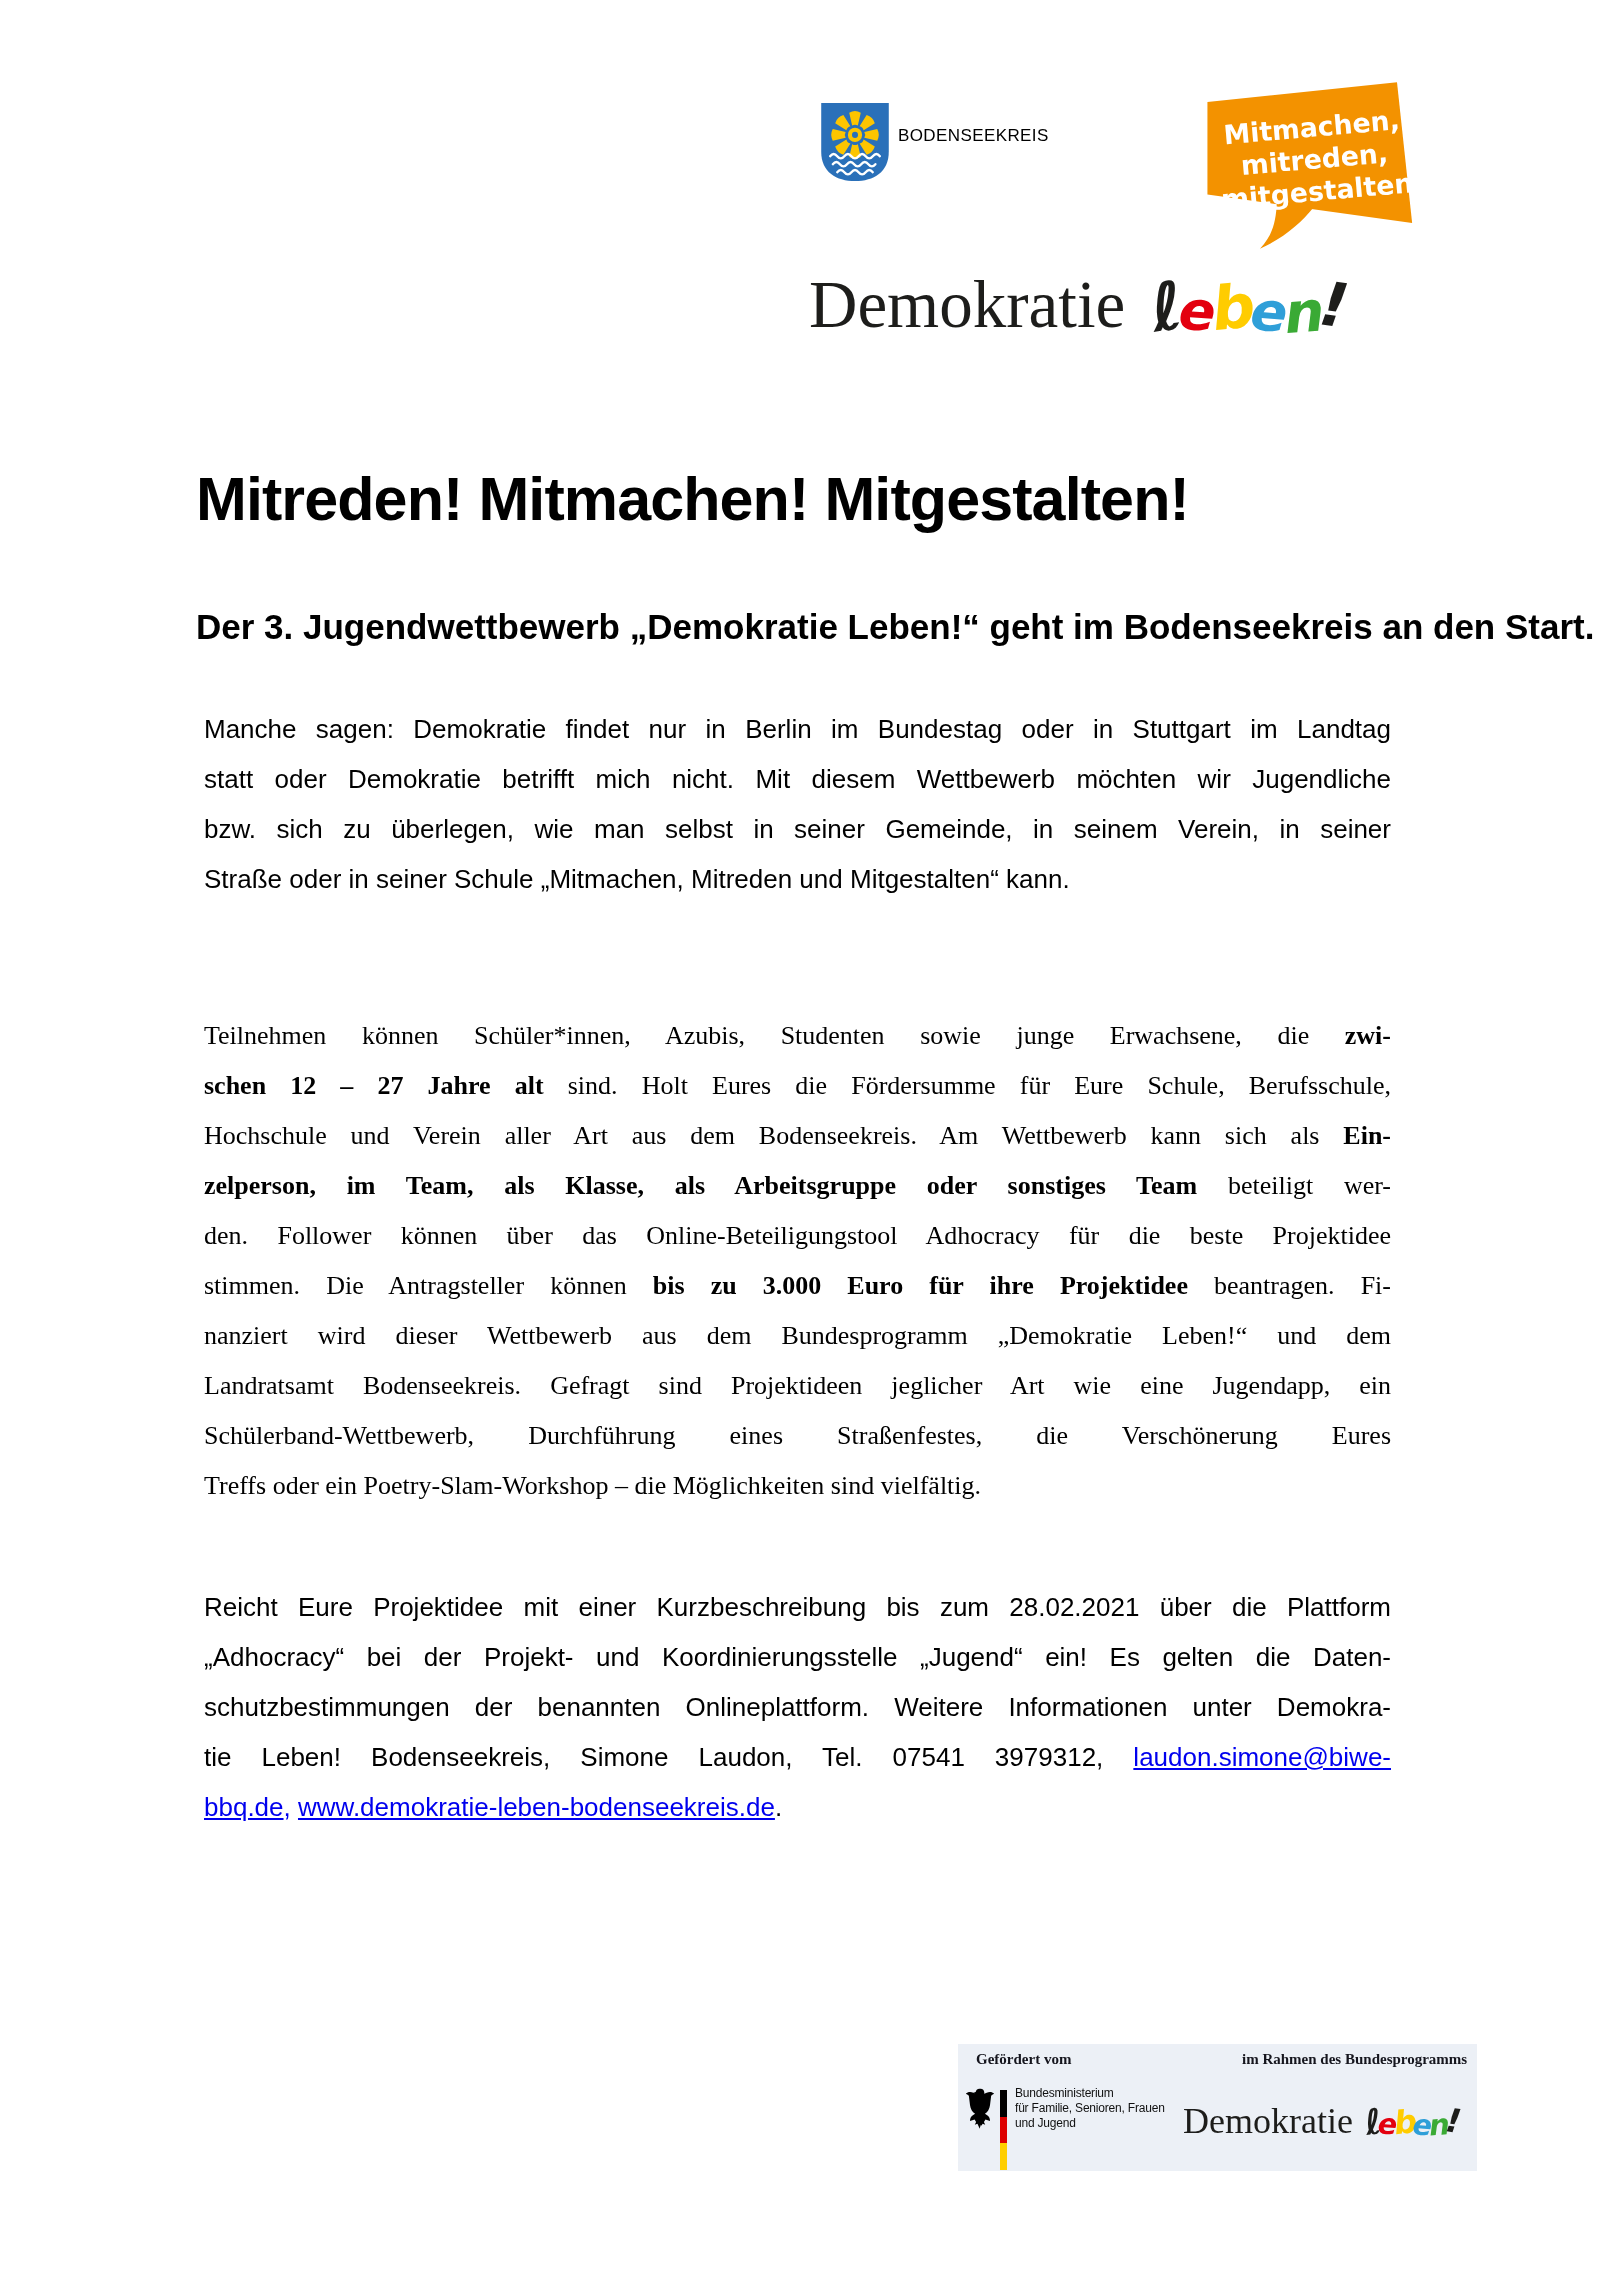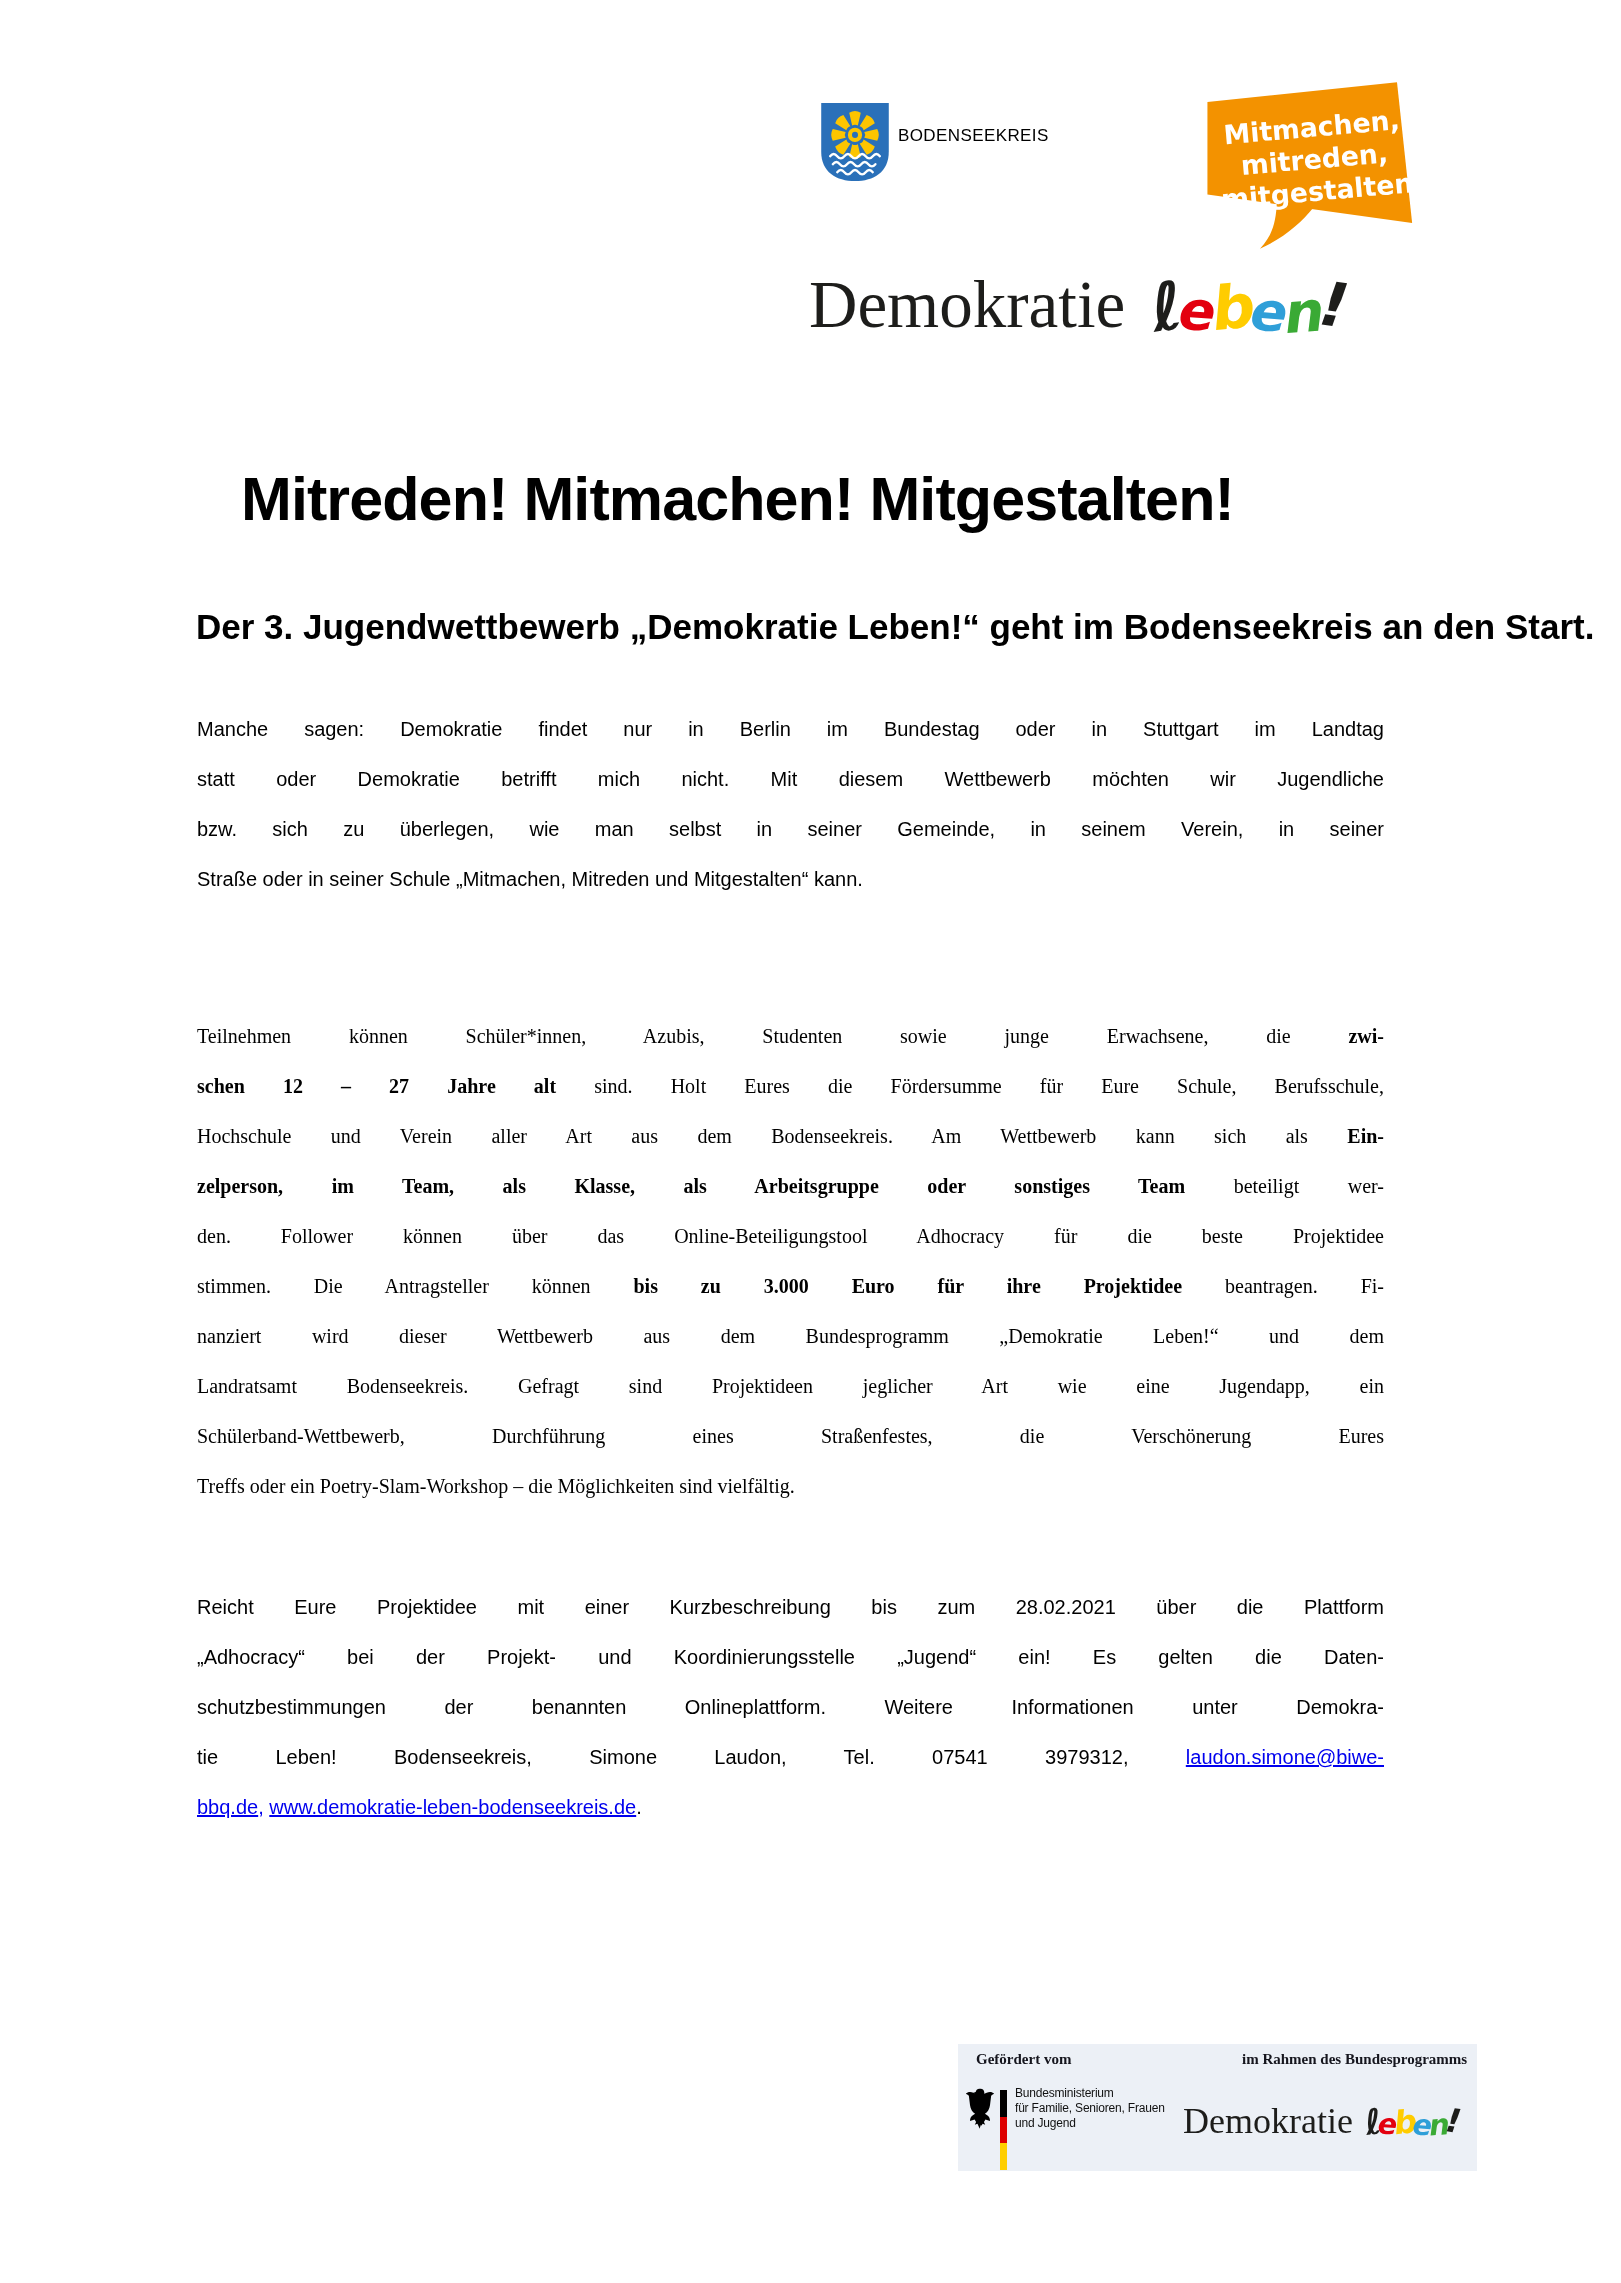--- a/index.html
+++ b/index.html
@@ -30,27 +30,27 @@
   }
   .leben{display:inline-flex;align-items:baseline;}
   .leben span{
     font-family:"DejaVu Sans",sans-serif;font-style:italic;font-weight:700;
     display:inline-block;line-height:1;margin-right:-3.6px;
   }
   #leben-main{position:absolute;left:1151px;top:273px;}
   
   #headline{
     position:absolute;left:196px;top:469px;font-size:61px;font-weight:700;
-    letter-spacing:-0.9px;line-height:1;color:#000;white-space:nowrap;margin-left:45px;
+    letter-spacing:-0.9px;line-height:1;color:#000;white-space:nowrap;
   }
   #subtitle{
     position:absolute;left:196px;top:607px;font-size:35px;font-weight:700;
     line-height:1.15;color:#000;white-space:nowrap;
   }
-  .para{position:absolute;left:197px;width:1187px;font-size:20px;color:#000;}
+  .para{position:absolute;left:204px;width:1187px;font-size:26px;color:#000;}
   #para-0{top:704px;}
   #para-1{top:1011px;font-family:Liberation Serif, serif;}
   #para-2{top:1582px;}
   .line{
     height:50px;line-height:50px;white-space:nowrap;
     text-align:justify;text-align-last:justify;text-justify:inter-word;
   }
   .line.last{text-align-last:left;}
   .b{font-weight:700;}
   .link{color:#0000ee;text-decoration:underline;cursor:pointer;}

